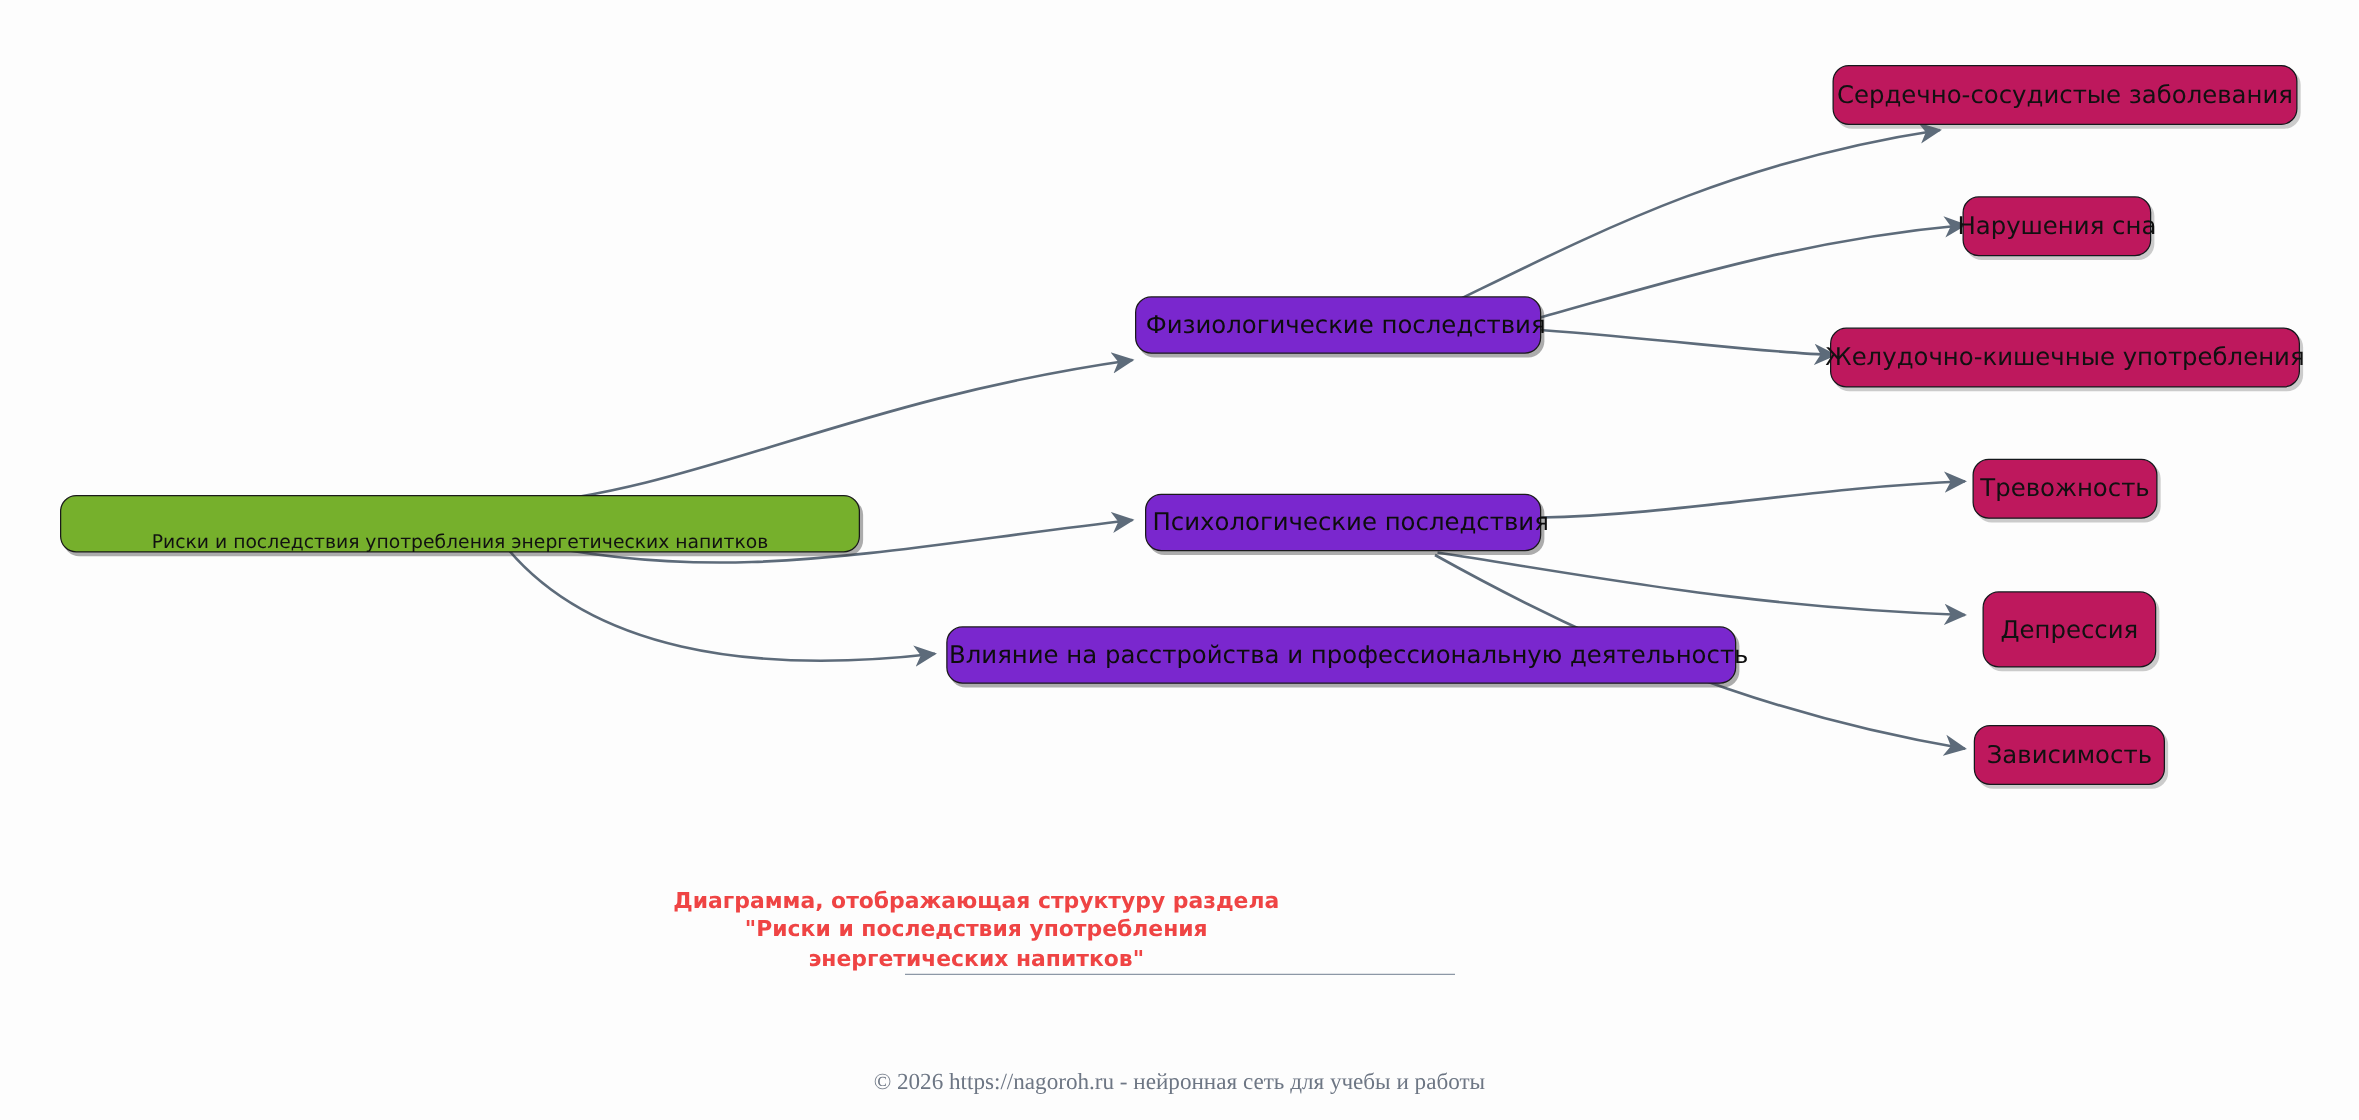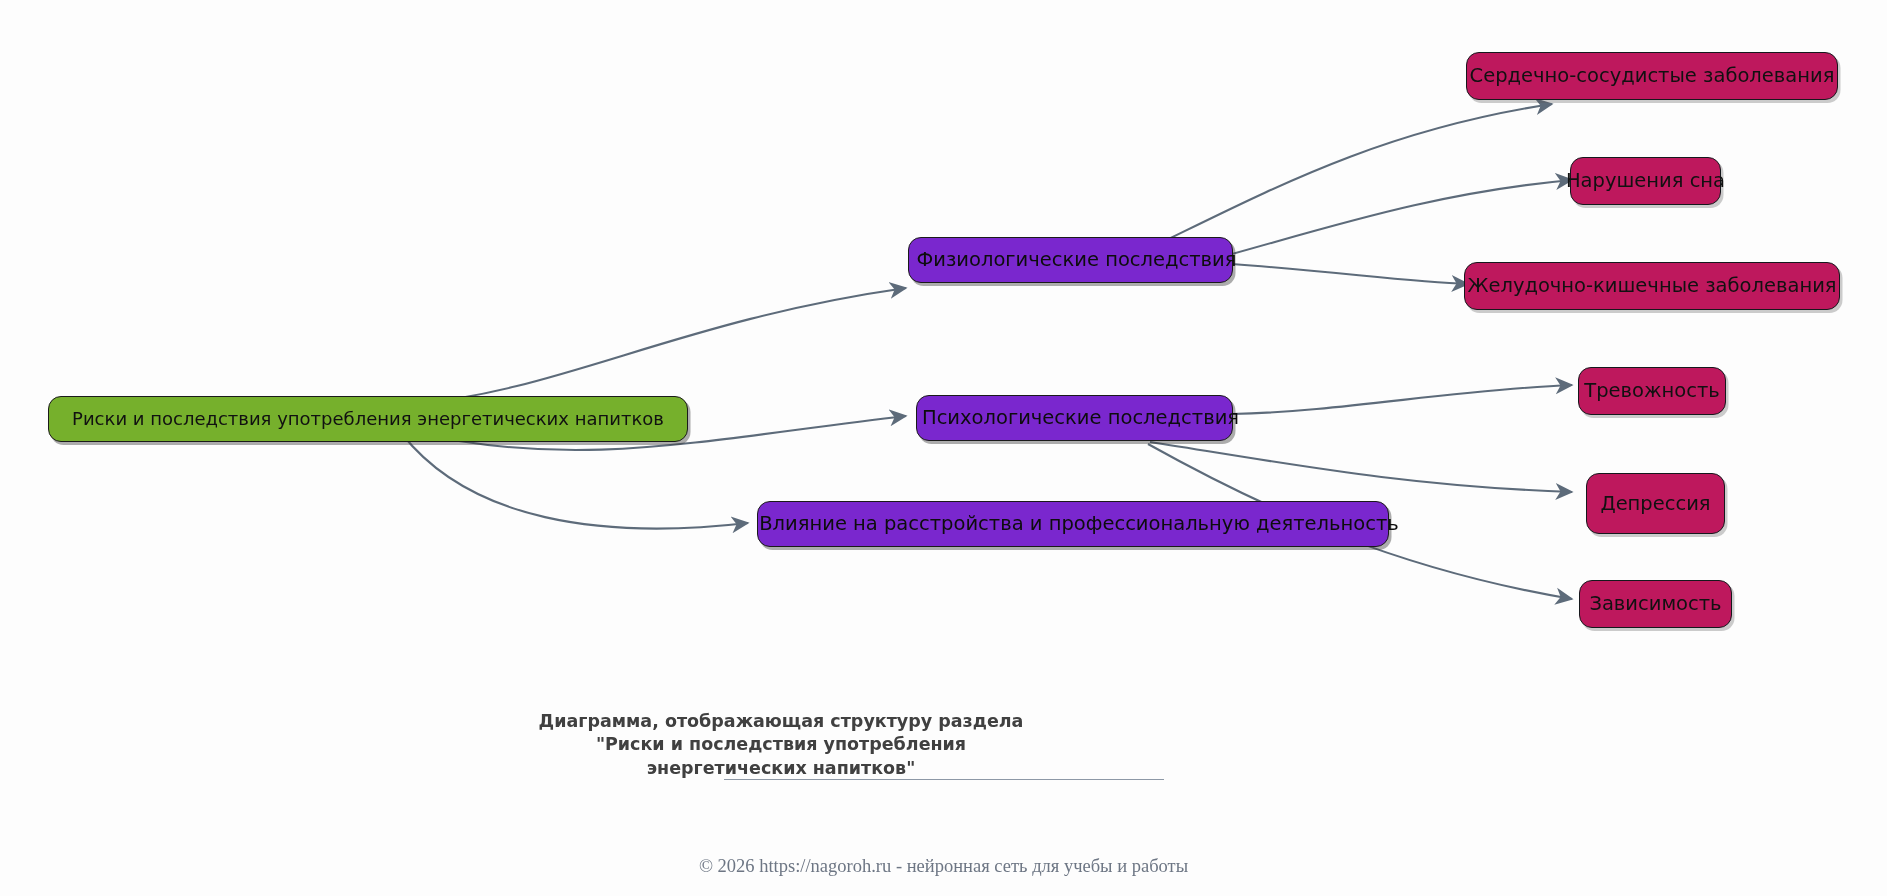--- a/index.html
+++ b/index.html
@@ -35,22 +35,23 @@
   }
   .node-label {
     display: block;
     white-space: nowrap;
   }
   
   .node-root {
     background: #76b02c;
     border: 1.6px solid #1a1a1a;
     color: #111111;
-    font-size: 18px;
+    font-size: 15px;
     box-shadow: 2.5px 3px 0 rgba(60,60,60,0.42);
+    align-items: flex-end;
   }
   
   .node-branch {
     background: #7a27ce;
     border: 1.6px solid #1a1a1a;
     color: #0d0d0d;
     font-size: 19.5px;
     box-shadow: 2.5px 3px 0 rgba(60,60,60,0.42);
     padding-left: 12px;
   }
@@ -61,21 +62,21 @@
     color: #111111;
     font-size: 19.5px;
     box-shadow: 2.5px 3px 0 rgba(90,90,90,0.30);
   }
 
   .caption {
     position: absolute;
     left: 0;
     width: 1562px;
     text-align: center;
-    color: #404040;
+    color: #ef4444;
     font-weight: bold;
     font-size: 17.5px;
     line-height: 1.33;
   }
   .caption-line { display: block; }
 
   .rule {
     position: absolute;
     left: 50%;
     transform: translateX(-50%);
@@ -144,21 +145,21 @@
 
   <div class="node node-leaf" style="left:1466px; top:52px; width:372px; height:48px;">
     <span class="node-label">Сердечно-сосудистые заболевания</span>
   </div>
 
   <div class="node node-leaf" style="left:1570px; top:157px; width:151px; height:48px;">
     <span class="node-label">Нарушения сна</span>
   </div>
 
   <div class="node node-leaf" style="left:1464px; top:262px; width:376px; height:48px;">
-    <span class="node-label">Желудочно-кишечные заболевания</span>
+    <span class="node-label">Желудочно-кишечные употребления</span>
   </div>
 
   <div class="node node-leaf" style="left:1578px; top:367px; width:148px; height:48px;align-items:center;">
     <span class="node-label">Тревожность</span>
   </div>
 
   <div class="node node-leaf" style="left:1586px; top:473px; width:139px; height:61px;">
     <span class="node-label">Депрессия</span>
   </div>
 

